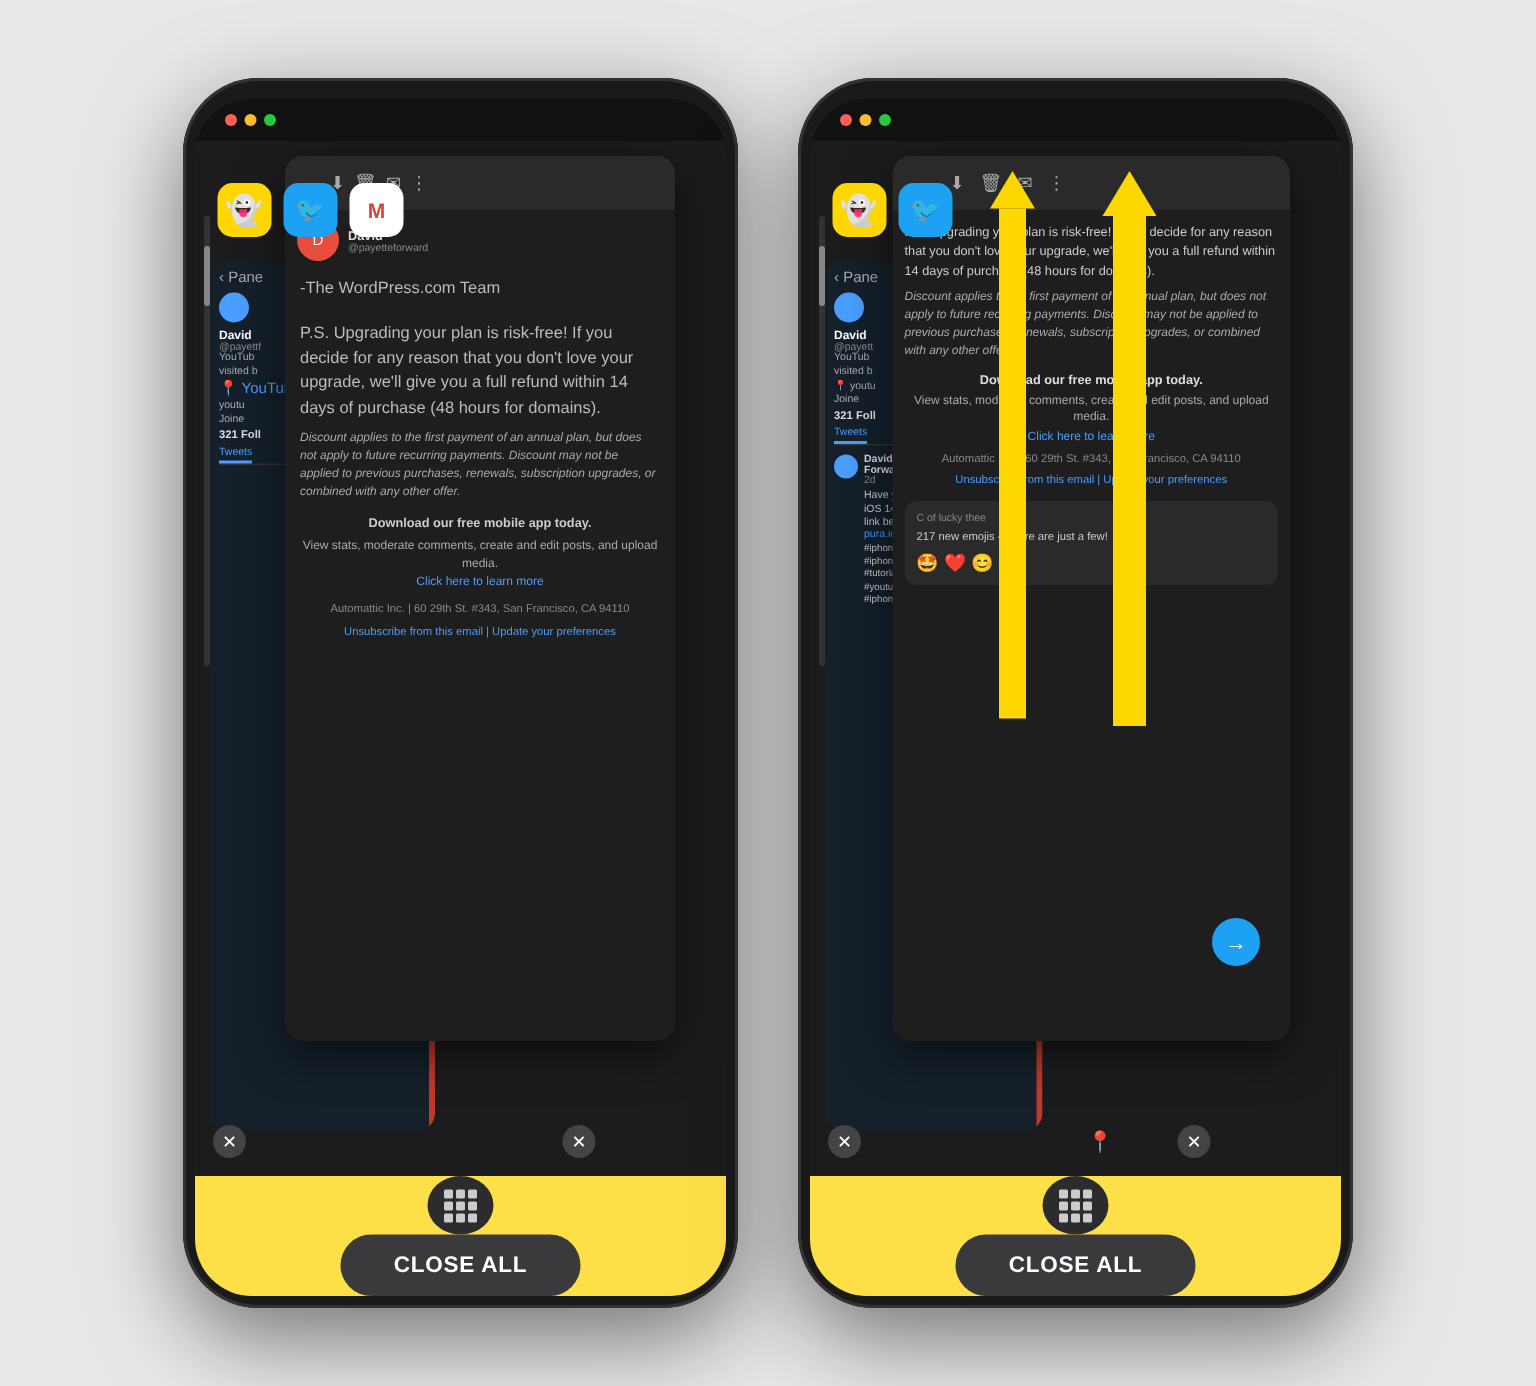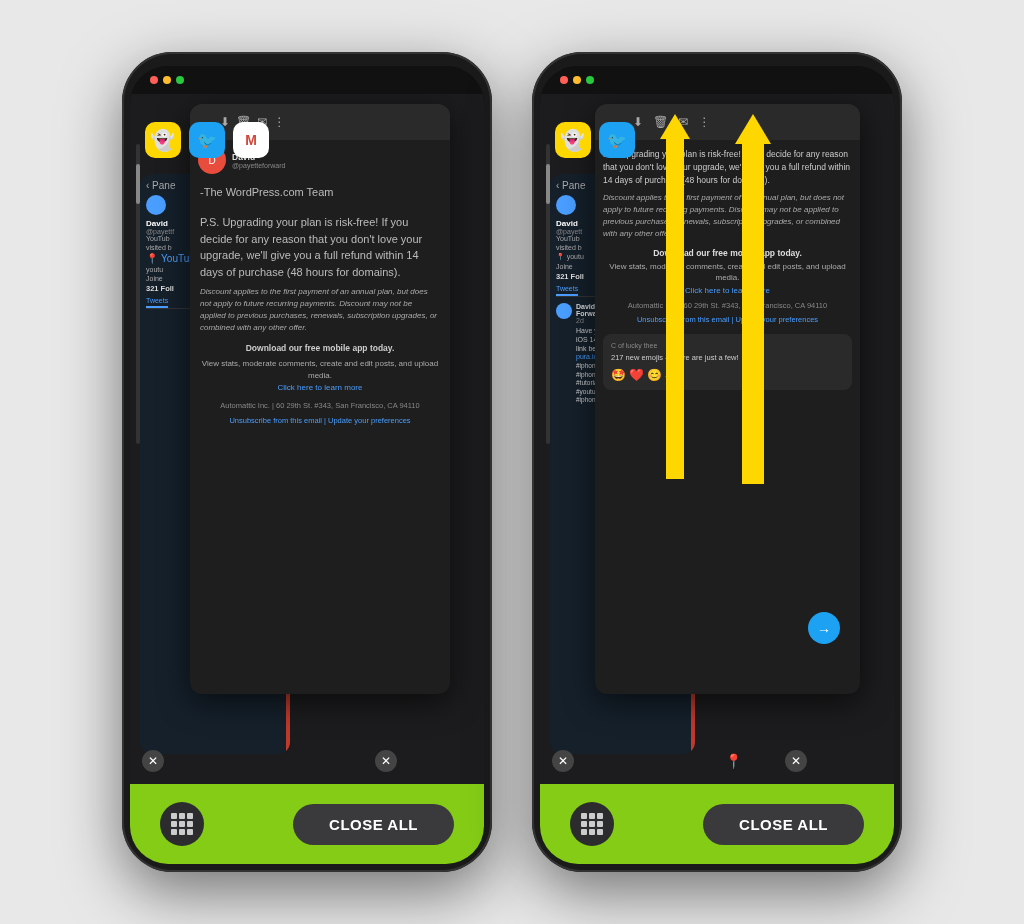--- a/index.html
+++ b/index.html
@@ -201,26 +201,27 @@
       align-items: center;
       justify-content: center;
       color: #fff;
       font-size: 12px;
       z-index: 20;
     }
 
     
     .nav-bar {
       height: 80px;
-      background: #84cc16;
+      background: #fde047;
       display: flex;
       align-items: center;
       justify-content: space-between;
       padding: 0 30px;
       flex-shrink: 0;
+      flex-direction: column;
     }
 
     .nav-grid-btn {
       width: 44px;
       height: 44px;
       background: #2c2c2e;
       border-radius: 50%;
       display: flex;
       align-items: center;
       justify-content: center;

